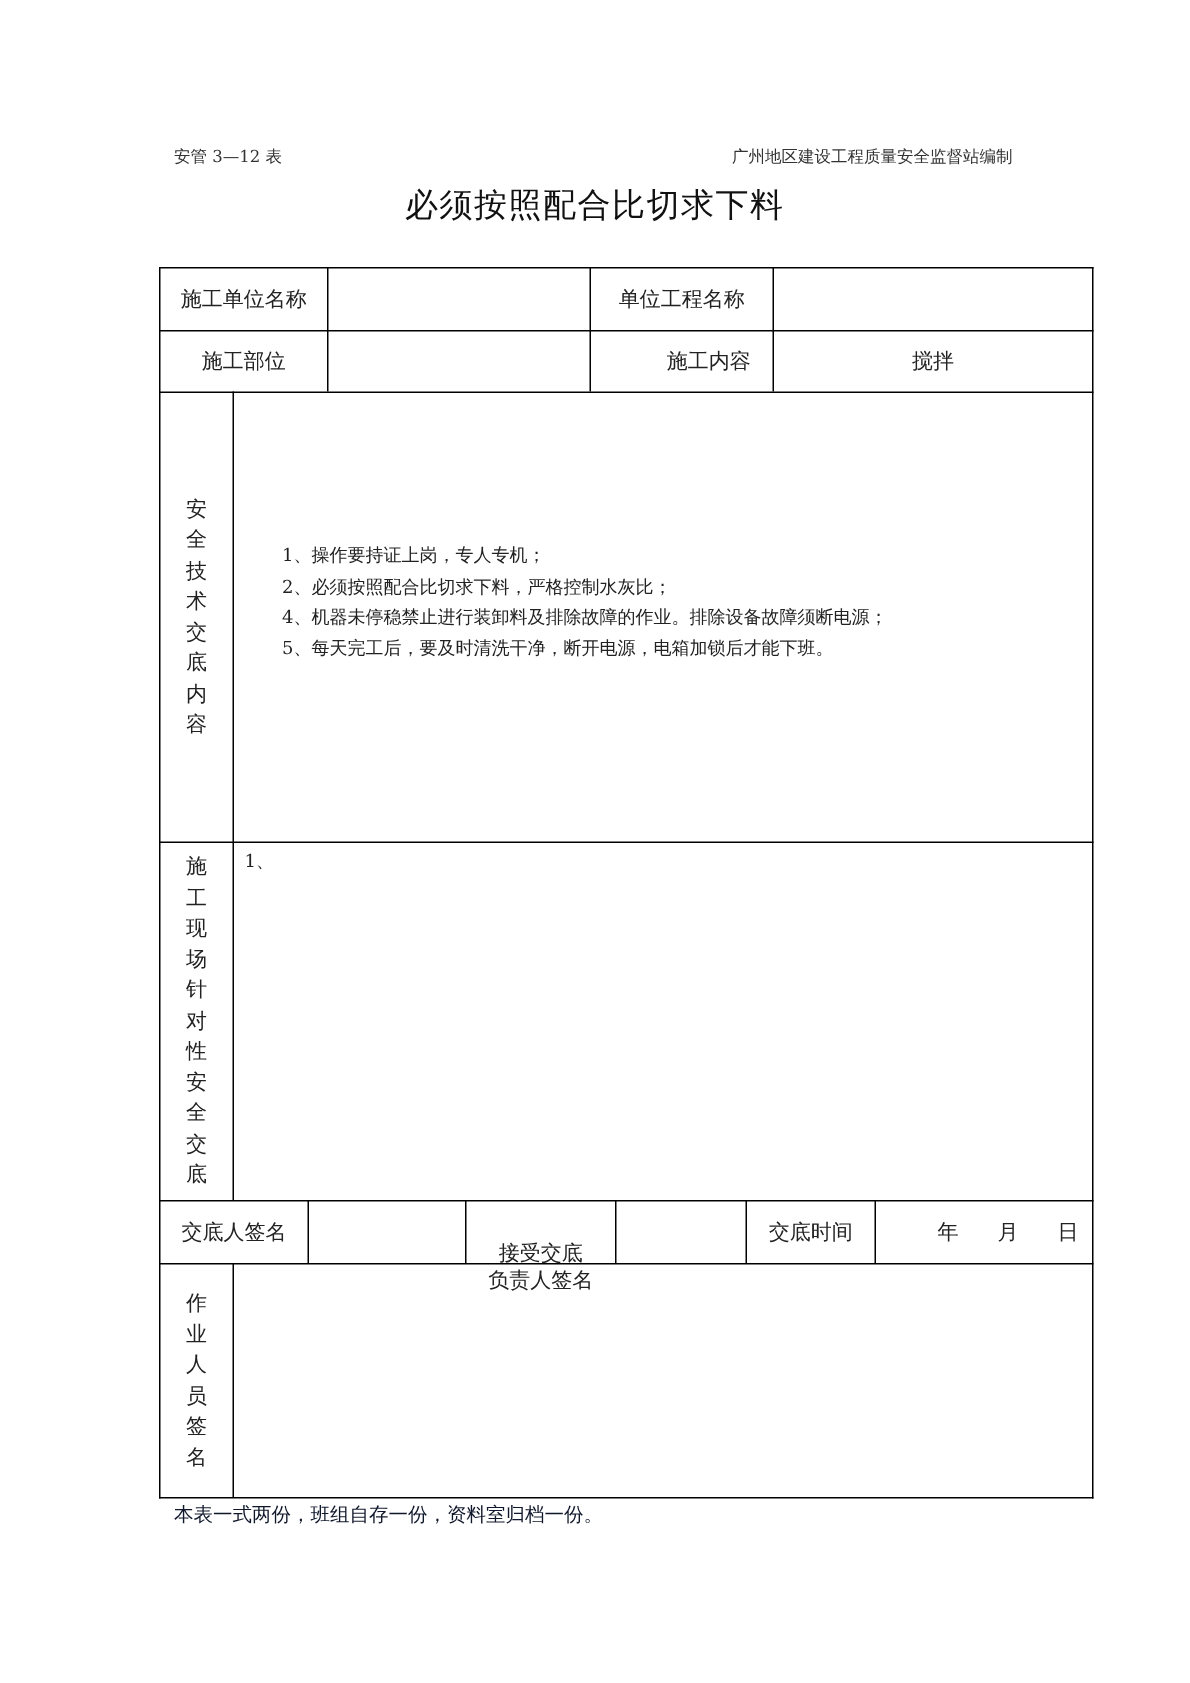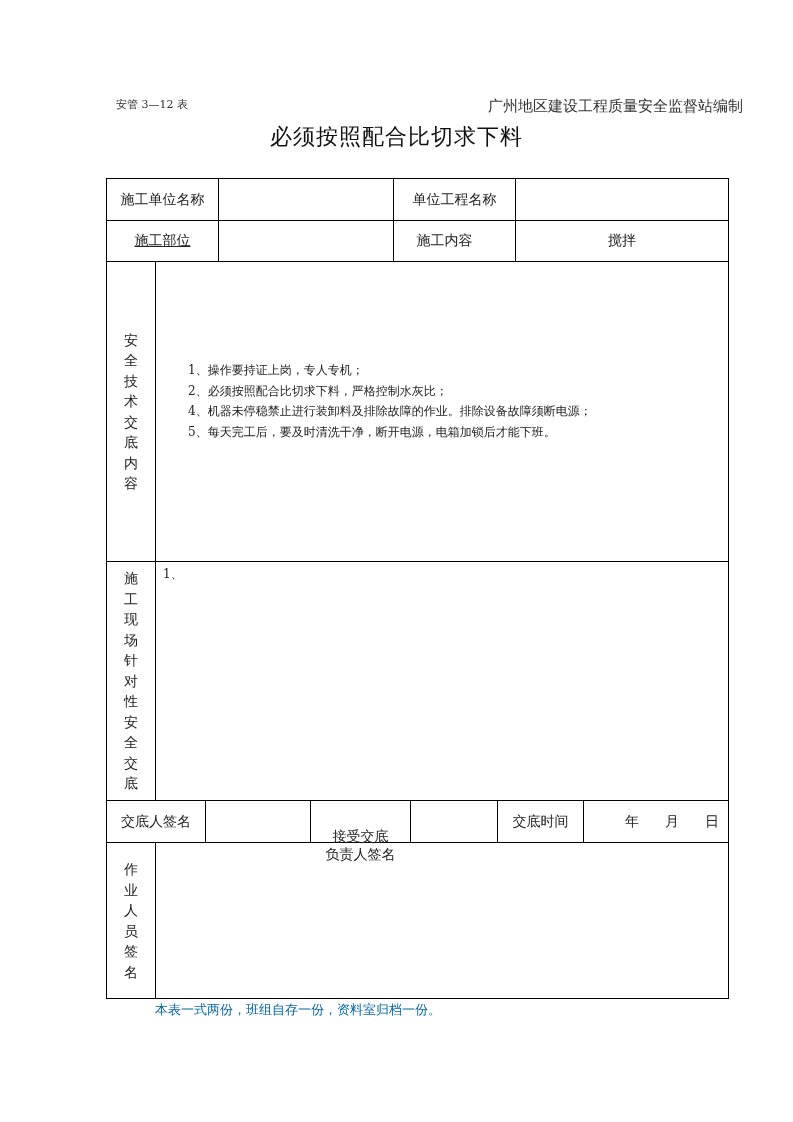--- a/index.html
+++ b/index.html
@@ -1,27 +1,27 @@
 <!DOCTYPE html>
 <html><head>
 <meta charset="utf-8">
 <style>
   html, body { margin: 0; padding: 0; background: #ffffff; }
   body { width: 793px; height: 1122px; position: relative; font-family: "DejaVu Serif", "Liberation Serif", serif; color: #000; overflow: hidden; }
   .abs { position: absolute; }
   .hdr-left { left: 116px; top: 97px; font-size: 11px; color: #333; }
-  .hdr-right { left: 488px; top: 97px; font-size: 15px; color: #333; white-space: nowrap; }
+  .hdr-right { left: 488px; top: 97px; font-size: 11px; color: #333; white-space: nowrap; }
   .title { left: 0; width: 793px; top: 122px; text-align: center; font-size: 22px; font-family: "DejaVu Sans", "Liberation Sans", sans-serif; color: #111; letter-spacing: 1px; }
   .line-h { position: absolute; height: 1px; background: #000; }
   .line-v { position: absolute; width: 1px; background: #000; }
   .cell { position: absolute; display: flex; align-items: center; justify-content: center; font-size: 14px; color: #222; }
   .vtext { position: absolute; display: flex; flex-direction: column; align-items: center; justify-content: center; font-size: 14px; color: #222; line-height: 20.5px; }
   .vtext span { display: block; }
   .content { position: absolute; left: 163px; font-size: 12px; color: #222; line-height: 20.5px; }
-  .footer { left: 116px; top: 1001px; font-size: 13px; color: #0369a1; margin-left: 39px; }
+  .footer { left: 116px; top: 1001px; font-size: 13px; color: #0f172a; }
   .datecell span { display: inline-block; }
 </style>
 </head>
 <body>
 
 <div class="abs hdr-left">安管 3—12 表</div>
 <div class="abs hdr-right">广州地区建设工程质量安全监督站编制</div>
 <div class="abs title">必须按照配合比切求下料</div>
 
 <div>
@@ -48,23 +48,23 @@
   <div class="line-v" style="left:310px; top:800px; height:42px;"></div>
   <div class="line-v" style="left:410px; top:800px; height:42px;"></div>
   <div class="line-v" style="left:497px; top:800px; height:42px;"></div>
   <div class="line-v" style="left:583px; top:800px; height:42px;"></div>
 
   <div class="cell" style="left:107px; top:179px; width:111px; height:41px;">施工单位名称</div>
   <div class="cell" style="left:219px; top:179px; width:174px; height:41px;"></div>
   <div class="cell" style="left:394px; top:179px; width:121px; height:41px;">单位工程名称</div>
   <div class="cell" style="left:516px; top:179px; width:212px; height:41px;"></div>
 
-  <div class="cell" style="left:107px; top:221px; width:111px; height:40px;text-decoration:underline;">施工部位</div>
+  <div class="cell" style="left:107px; top:221px; width:111px; height:40px;">施工部位</div>
   <div class="cell" style="left:219px; top:221px; width:174px; height:40px;"></div>
-  <div class="cell" style="left:384px; top:221px; width:121px; height:40px;">施工内容</div>
+  <div class="cell" style="left:412px; top:221px; width:121px; height:40px;">施工内容</div>
   <div class="cell" style="left:516px; top:221px; width:212px; height:40px;">搅拌</div>
 
   <div class="vtext" style="left:107px; top:262px; width:48px; height:299px;">
     <span>安</span>
     <span>全</span>
     <span>技</span>
     <span>术</span>
     <span>交</span>
     <span>底</span>
     <span>内</span>

